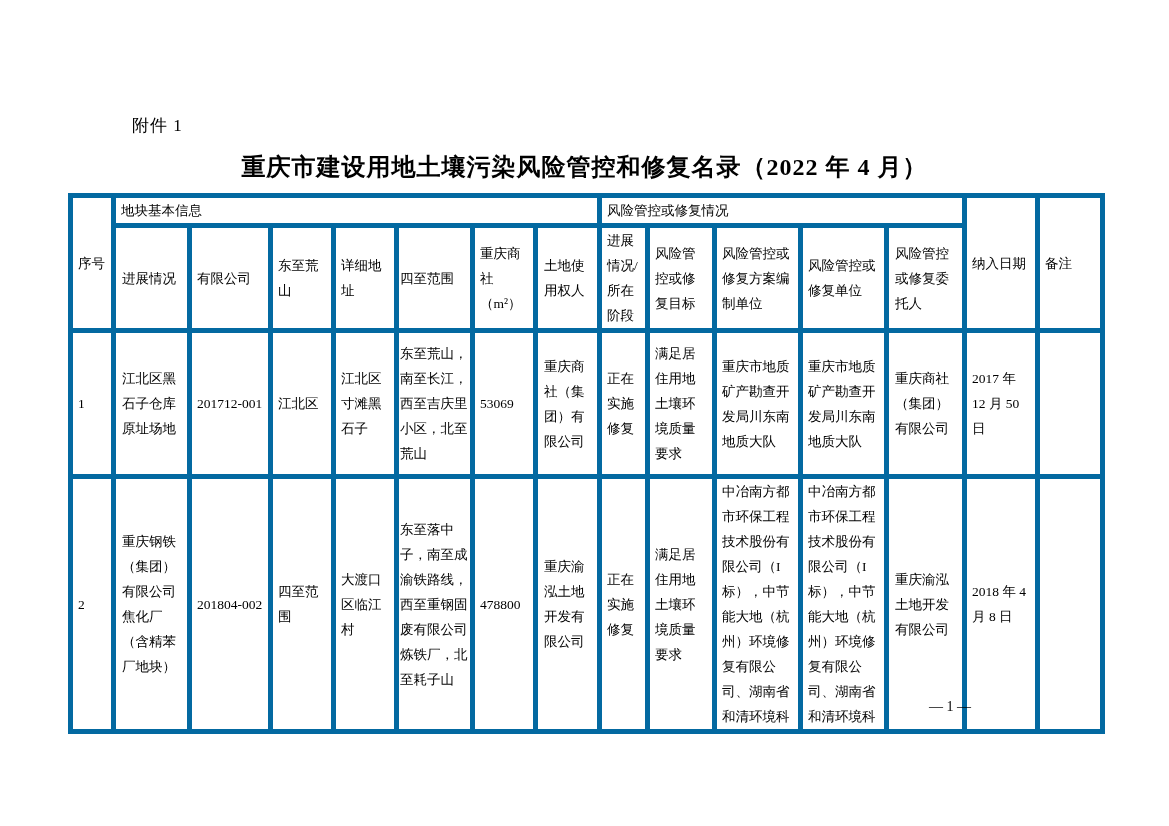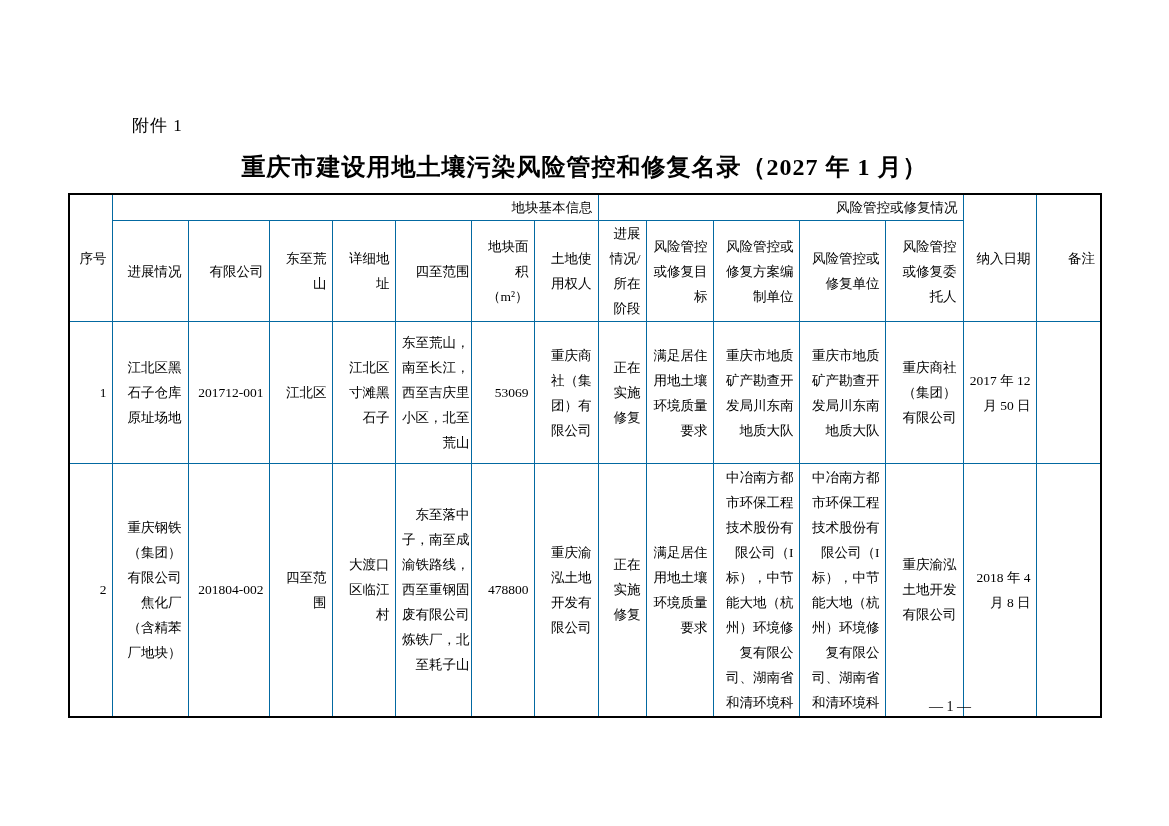--- a/index.html
+++ b/index.html
@@ -40,25 +40,25 @@
     position: absolute;
     left: 68px;
     top: 193px;
     width: 1032px;
     border-collapse: collapse;
     table-layout: fixed;
     border: 2px solid #000;
   }
   table.doc-table th,
   table.doc-table td {
-    border: 1px solid #0369a1;
+    border: 5px solid #0369a1;
     font-weight: normal;
     font-size: 13.5px;
     line-height: 25px;
-    text-align: right;
+    text-align: left;
     vertical-align: middle;
     padding: 0 5px;
     overflow: hidden;
     word-break: normal;
     margin-top: 28px;
   }
   table.doc-table .p6 { padding: 0 6px; }
   table.doc-table .tight { padding: 8px 1px; }
   tr.hrow-top   { height: 23px; }
   tr.hrow-sub   { height: 100px; }
@@ -77,21 +77,21 @@
     font-size: 14px;
   }
 </style>
 </head>
 <body>
 
 <div class="page">
 
   <div class="attachment-label">附件 1</div>
 
-  <div class="doc-title">重庆市建设用地土壤污染风险管控和修复名录（2027 年 1 月）</div>
+  <div class="doc-title">重庆市建设用地土壤污染风险管控和修复名录（2022 年 4 月）</div>
 
   <table class="doc-table">
     <colgroup>
       <col style="width:43px">
         <col style="width:76px">
         <col style="width:81px">
       <col style="width:63px">
         <col style="width:63px">
         <col style="width:76px">
       <col style="width:63px">
@@ -113,21 +113,21 @@
       <th rowspan="2">纳入日期</th>
       <th rowspan="2">备注</th>
     </tr>
 
     <tr class="hrow-sub">
       <th class="p6">进展情况</th>
       <th>有限公司</th>
       <th>东至荒山</th>
       <th>详细地址</th>
       <th class="tight">四至范围</th>
-      <th>地块面积（m²）</th>
+      <th>重庆商社（m²）</th>
       <th class="p6">土地使用权人</th>
       <th>进展情况/所在阶段</th>
       <th>风险管控或修复目标</th>
       <th>风险管控或修复方案编制单位</th>
       <th>风险管控或修复单位</th>
       <th class="p6">风险管控或修复委托人</th>
     </tr>
 
     <tr class="drow-1">
       <td>1</td>

